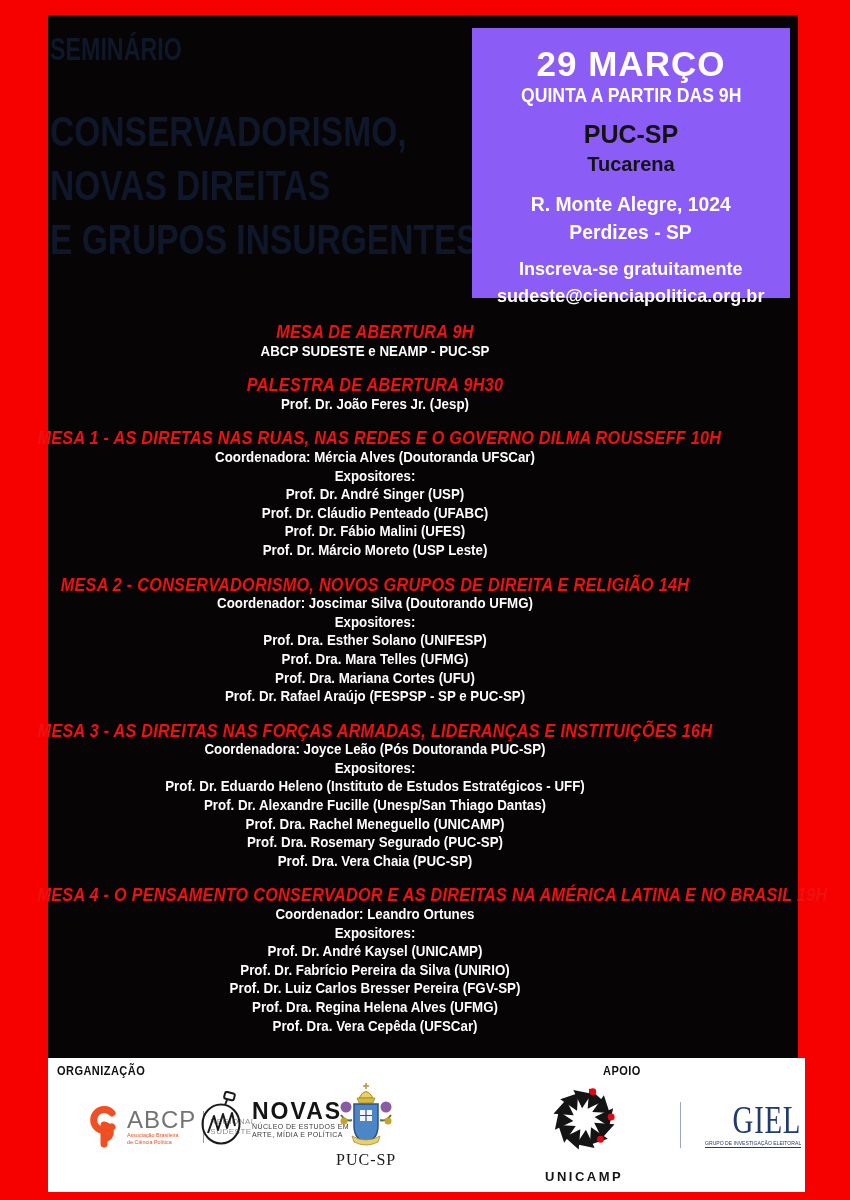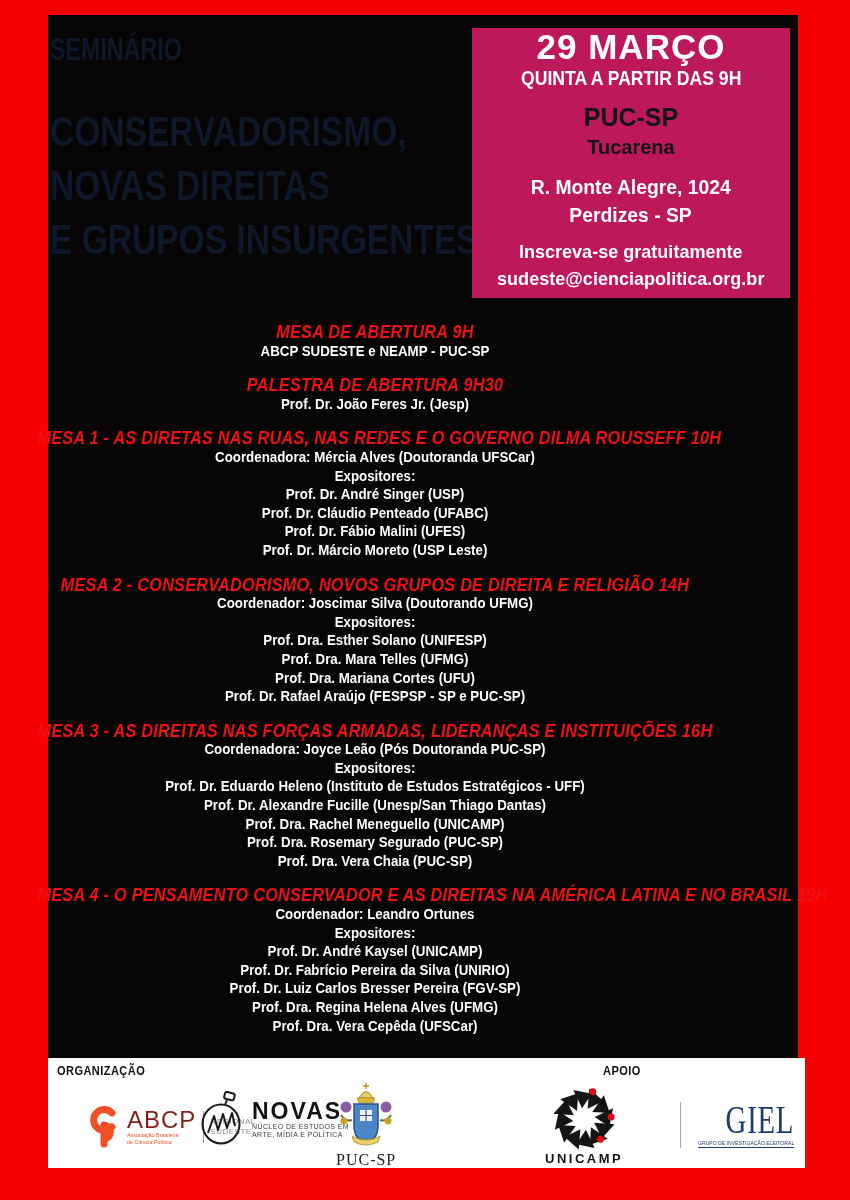--- a/index.html
+++ b/index.html
@@ -12,73 +12,73 @@
   .black-panel{position:absolute;left:48px;top:15px;width:750px;height:1043px;background:#060404;}
 
   
   .title-block{position:absolute;left:50px;top:32px;color:#0f172a;}
   .kicker{font-size:31px;font-weight:700;line-height:36px;white-space:nowrap;
           transform:scaleX(.75);transform-origin:0 0;margin-bottom:36px;}
   .title-line{font-size:43px;font-weight:700;line-height:54px;white-space:nowrap;
           transform:scaleX(.78);transform-origin:0 0;}
 
   
-  .info-box{position:absolute;left:472px;top:28px;width:318px;height:270px;background:#be185d;
+  .info-box{position:absolute;left:472px;top:28px;width:318px;height:270px;background:#8b5cf6;
             color:#fff;text-align:center;display:flex;flex-direction:column;align-items:center;
-            padding-top:0;box-sizing:border-box;}
+            padding-top:17px;box-sizing:border-box;}
   .ib-date{font-size:35px;font-weight:700;letter-spacing:1px;line-height:38px;}
   .ib-daytime{font-size:20px;font-weight:700;line-height:24px;transform:scaleX(.88);white-space:nowrap;}
   .ib-venue{font-size:25px;font-weight:700;color:#131313;line-height:30px;margin-top:12px;}
   .ib-room{font-size:20px;font-weight:700;color:#131313;line-height:30px;}
   .ib-addr1{font-size:21px;font-weight:700;line-height:28px;margin-top:11px;transform:scaleX(.92);white-space:nowrap;}
   .ib-addr2{font-size:21px;font-weight:700;line-height:28px;transform:scaleX(.92);white-space:nowrap;}
   .ib-cta{font-size:19px;font-weight:700;line-height:27px;margin-top:9px;transform:scaleX(.95);white-space:nowrap;}
   .ib-email{font-size:19px;font-weight:700;line-height:27px;transform:scaleX(.95);white-space:nowrap;}
 
   
   .schedule{position:absolute;left:0;top:323px;width:750px;text-align:center;
             transform:scaleX(.9);transform-origin:50% 0;}
   .sec{margin-bottom:16px;}
   .sec-header{color:#ee1111;font-weight:700;font-style:italic;font-size:18px;line-height:18.6px;
               letter-spacing:.3px;white-space:nowrap;}
   .sec-line{color:#fff;font-weight:700;font-size:14.8px;line-height:18.6px;white-space:nowrap;}
 
   
-  .footer{position:absolute;left:48px;top:1058px;width:757px;height:110px;background:#fff;}
+  .footer{position:absolute;left:48px;top:1058px;width:757px;height:134px;background:#fff;}
   .foot-label{position:absolute;top:5px;font-size:13px;font-weight:700;color:#111;
               transform:scaleX(.85);transform-origin:0 0;letter-spacing:.5px;white-space:nowrap;}
   .org-label{left:9px;}
   .apoio-label{left:555px;}
 
   .logo{position:absolute;display:flex;align-items:center;}
 
   
   .abcp{left:38px;top:47px;}
   .abcp-text{margin-left:5px;}
-  .abcp-acro{font-size:24px;color:#7f1d1d;letter-spacing:1px;line-height:24px;}
+  .abcp-acro{font-size:24px;color:#737373;letter-spacing:1px;line-height:24px;}
   .abcp-small{font-size:6px;color:#f04e23;line-height:7px;transform:scaleX(.9);transform-origin:0 0;white-space:nowrap;}
   .abcp-div{width:1px;height:32px;background:#9a9a9a;margin:0 6px 0 7px;}
   .abcp-regional{font-size:8px;color:#8a8d90;line-height:10px;letter-spacing:.5px;}
 
   
   .neamp{left:152px;top:33px;}
   .neamp-text{margin-left:6px;}
   .neamp-acro{font-size:23px;font-weight:700;color:#141414;letter-spacing:2px;line-height:24px;}
   .neamp-small{font-size:7px;color:#3a3a3a;line-height:8.5px;letter-spacing:.4px;white-space:nowrap;}
 
   
   .puc{left:288px;top:25px;flex-direction:column;align-items:center;}
   .puc-name{font-family:"Liberation Serif",serif;font-size:16px;color:#1c1c1c;margin-top:2px;letter-spacing:1px;}
 
   
   .unicamp{left:497px;top:29px;flex-direction:column;align-items:center;}
-  .uni-name{font-size:13px;font-weight:700;color:#141414;letter-spacing:2.5px;margin-top:0;text-align:right;}
-
-  
-  .giel{left:632px;top:44px;border-left:1.5px solid #9aa7c0;align-items:flex-start;}
+  .uni-name{font-size:13px;font-weight:700;color:#141414;letter-spacing:2.5px;margin-top:18px;text-align:right;}
+
+  
+  .giel{left:632px;top:44px;border-left:1.5px solid #9aa7c0;padding-left:7px;align-items:flex-start;}
   .giel-inner{display:flex;flex-direction:column;align-items:flex-end;}
   .giel-word{font-family:"Liberation Serif",serif;font-size:40px;line-height:36px;color:#203a72;
              transform:scaleX(.72);transform-origin:100% 0;letter-spacing:1px;}
   .giel-small{font-size:6px;color:#203a72;border-bottom:1px solid #203a72;padding-bottom:1px;
               transform:scaleX(.85);transform-origin:100% 0;white-space:nowrap;margin-top:2px;}
 </style>
 </head>
 <body>
 
 <div class="black-panel"></div>

